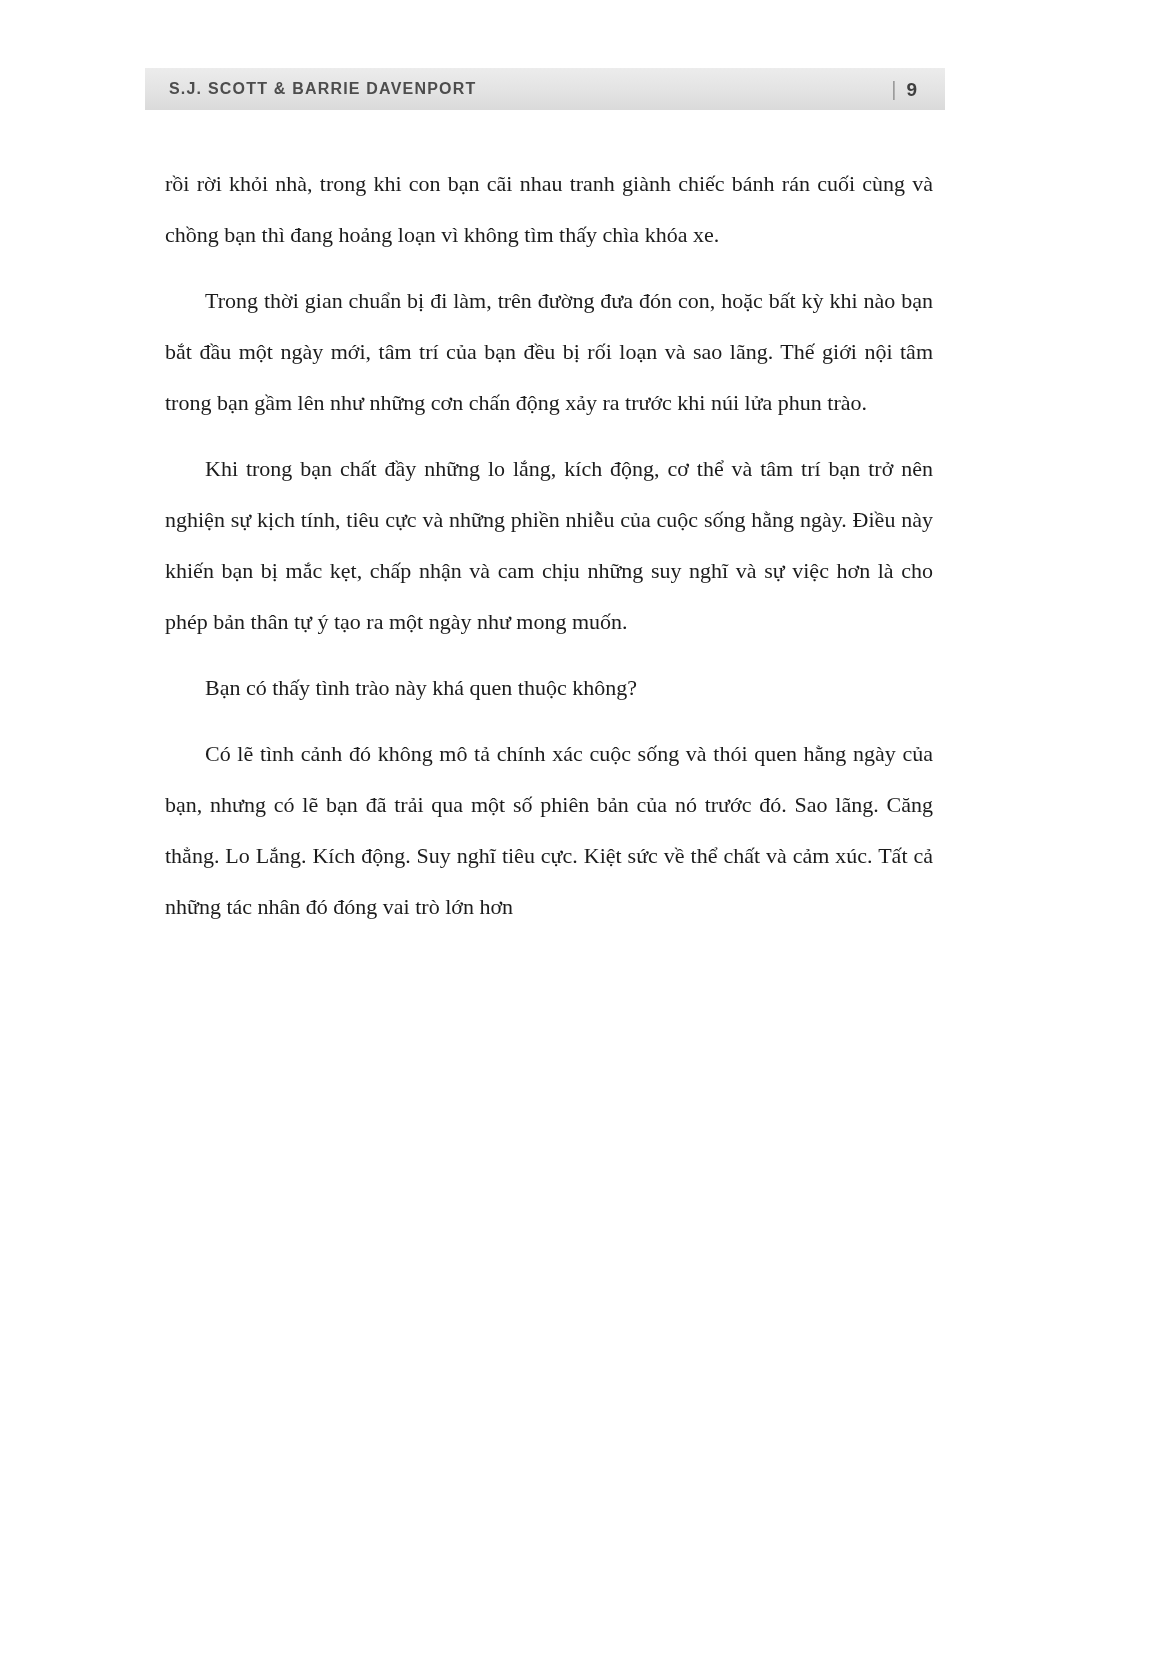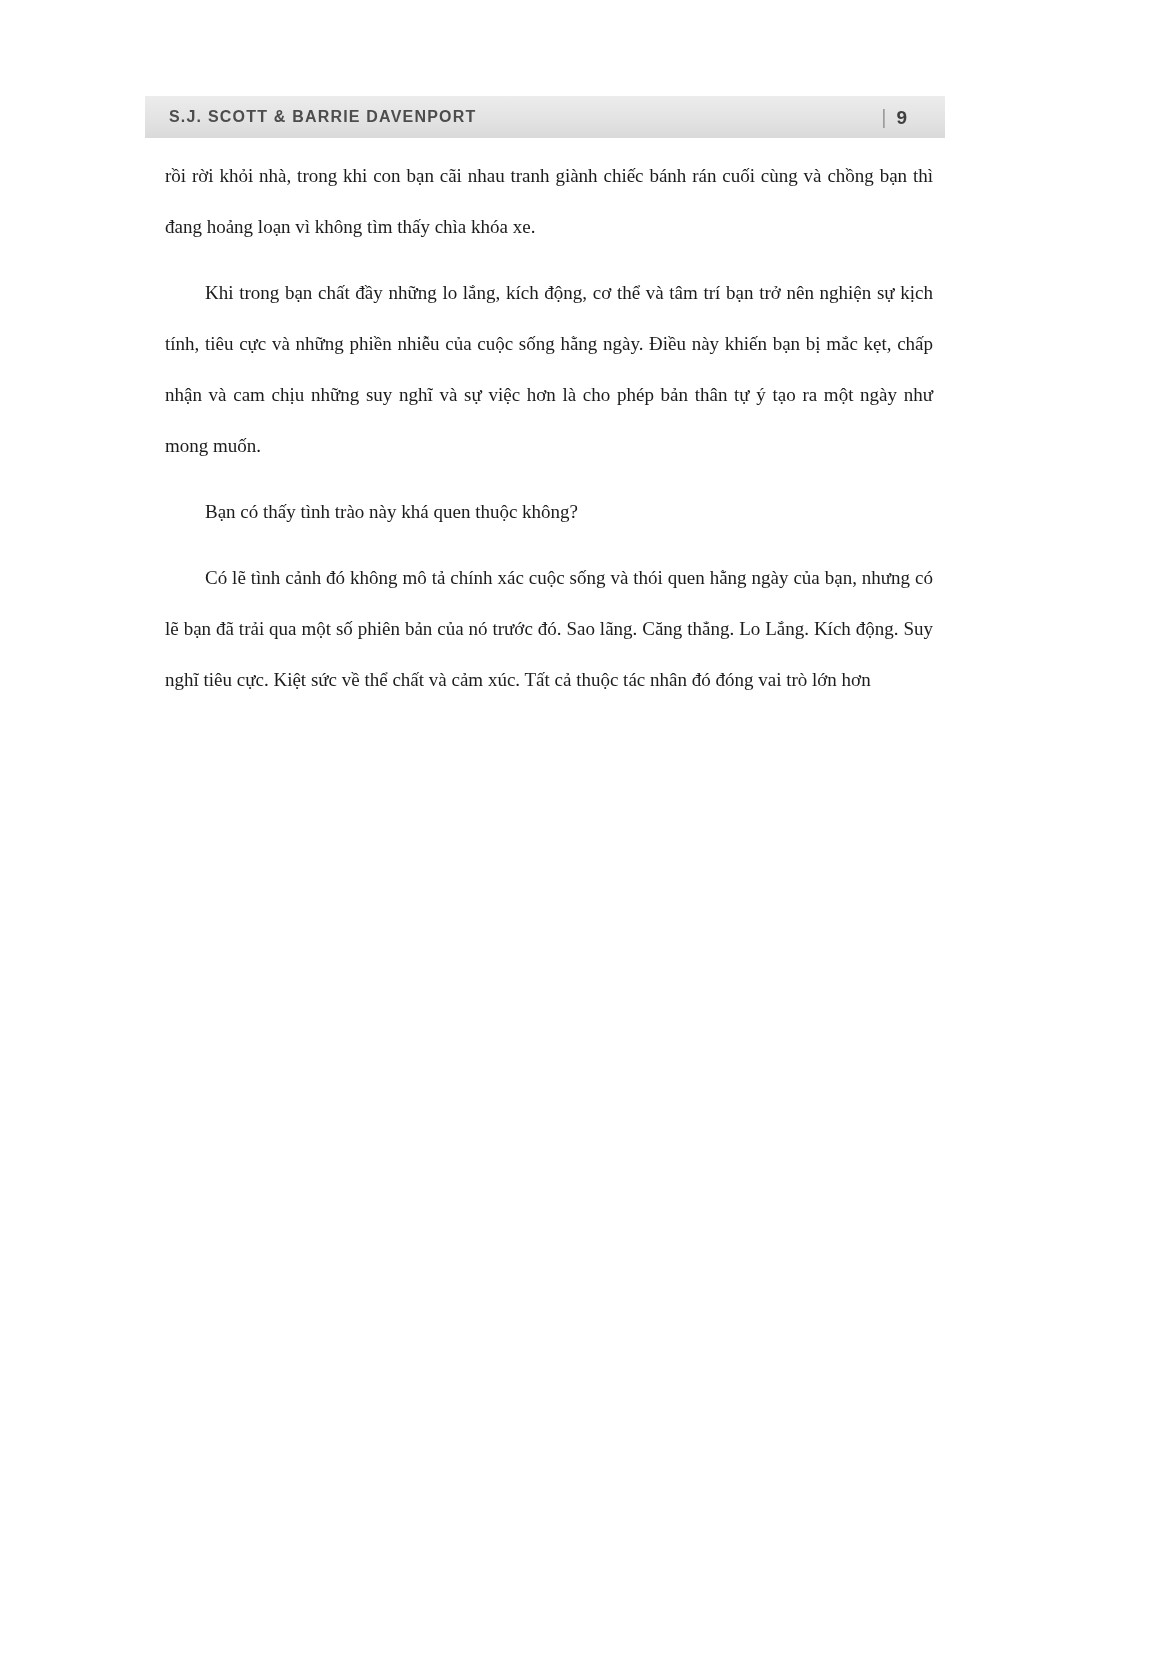--- a/index.html
+++ b/index.html
@@ -11,30 +11,30 @@
     position: relative;
     width: 1166px;
     height: 1662px;
     margin: 0 auto;
     background: #ffffff;
     overflow: hidden;
     font-family: "Liberation Serif", "DejaVu Serif", serif;
   }
   .running-header {
     position: absolute;
-    top: 96px;
+    top: 68px;
     left: 145px;
     width: 800px;
     height: 42px;
     box-sizing: border-box;
     background: linear-gradient(to bottom, #ececec 0%, #e3e3e3 55%, #dadada 100%);
     display: flex;
     align-items: center;
     justify-content: space-between;
-    padding: 0 38px 0 24px;
+    padding: 0 28px 0 24px;
     font-family: "Liberation Sans", "DejaVu Sans", sans-serif;
   }
   .author-names {
     font-size: 16px;
     font-weight: 700;
     letter-spacing: 1.2px;
     color: #4d4d4d;
     text-transform: uppercase;
     white-space: nowrap;
   }
@@ -50,25 +50,25 @@
     line-height: 1;
   }
   .page-number {
     font-size: 19px;
     font-weight: 700;
     color: #3f3f3f;
     line-height: 1;
   }
   .body-text {
     position: absolute;
-    top: 150px;
+    top: 158px;
     left: 165px;
     width: 768px;
     color: #1c1c1c;
-    font-size: 19px;
+    font-size: 22px;
     line-height: 51px;
     text-align: justify;
   }
   .body-text p {
     margin: 0 0 15px 0;
     text-indent: 40px;
   }
   .body-text p.no-indent {
     text-indent: 0;
   }
@@ -81,18 +81,19 @@
   <div class="running-header">
     <span class="author-names">S.J. SCOTT &amp; BARRIE DAVENPORT</span>
     <span class="page-number-group">
       <span class="page-number-separator">|</span>
       <span class="page-number">9</span>
     </span>
   </div>
 
   <div class="body-text">
     <p class="no-indent">rồi rời khỏi nhà, trong khi con bạn cãi nhau tranh giành chiếc bánh rán cuối cùng và chồng bạn thì đang hoảng loạn vì không tìm thấy chìa khóa xe.</p>
+    <p>Trong thời gian chuẩn bị đi làm, trên đường đưa đón con, hoặc bất kỳ khi nào bạn bắt đầu một ngày mới, tâm trí của bạn đều bị rối loạn và sao lãng. Thế giới nội tâm trong bạn gầm lên như những cơn chấn động xảy ra trước khi núi lửa phun trào.</p>
     <p>Khi trong bạn chất đầy những lo lắng, kích động, cơ thể và tâm trí bạn trở nên nghiện sự kịch tính, tiêu cực và những phiền nhiễu của cuộc sống hằng ngày. Điều này khiến bạn bị mắc kẹt, chấp nhận và cam chịu những suy nghĩ và sự việc hơn là cho phép bản thân tự ý tạo ra một ngày như mong muốn.</p>
     <p>Bạn có thấy tình trào này khá quen thuộc không?</p>
-    <p>Có lẽ tình cảnh đó không mô tả chính xác cuộc sống và thói quen hằng ngày của bạn, nhưng có lẽ bạn đã trải qua một số phiên bản của nó trước đó. Sao lãng. Căng thẳng. Lo Lắng. Kích động. Suy nghĩ tiêu cực. Kiệt sức về thể chất và cảm xúc. Tất cả thuộc tác nhân đó đóng vai trò lớn hơn</p>
+    <p>Có lẽ tình cảnh đó không mô tả chính xác cuộc sống và thói quen hằng ngày của bạn, nhưng có lẽ bạn đã trải qua một số phiên bản của nó trước đó. Sao lãng. Căng thẳng. Lo Lắng. Kích động. Suy nghĩ tiêu cực. Kiệt sức về thể chất và cảm xúc. Tất cả những tác nhân đó đóng vai trò lớn hơn</p>
   </div>
 
 </div>
 
 </body></html>

